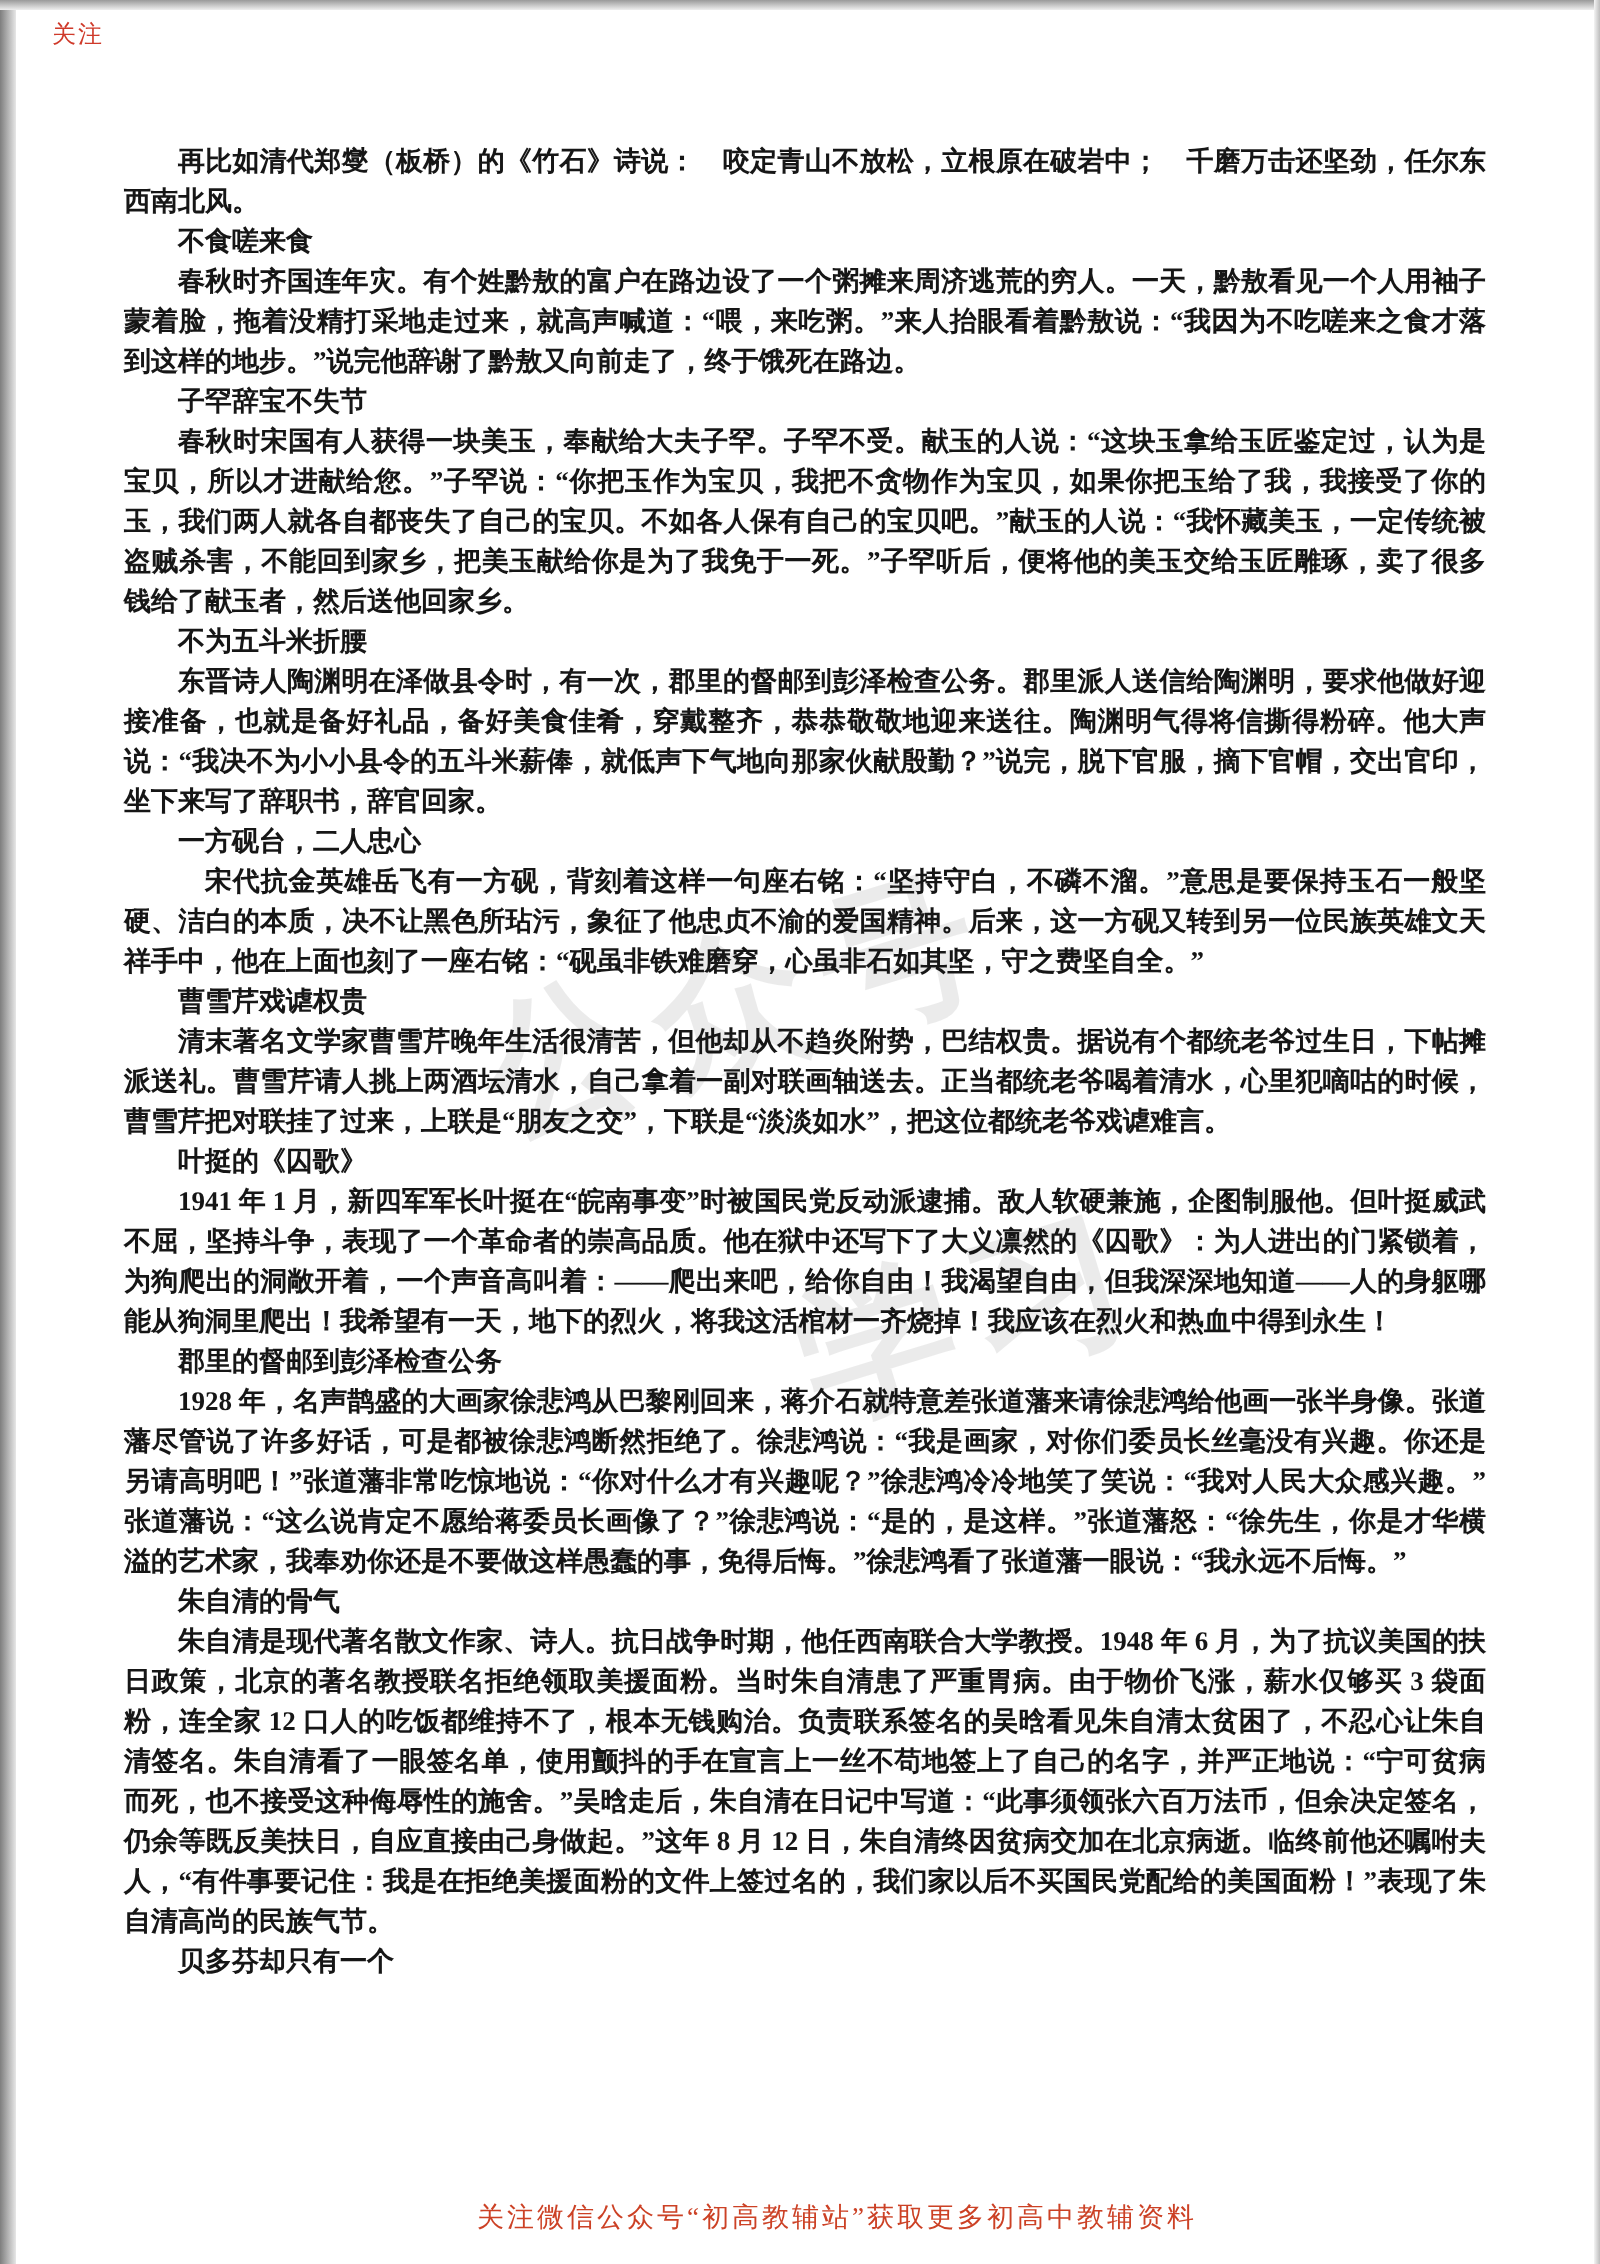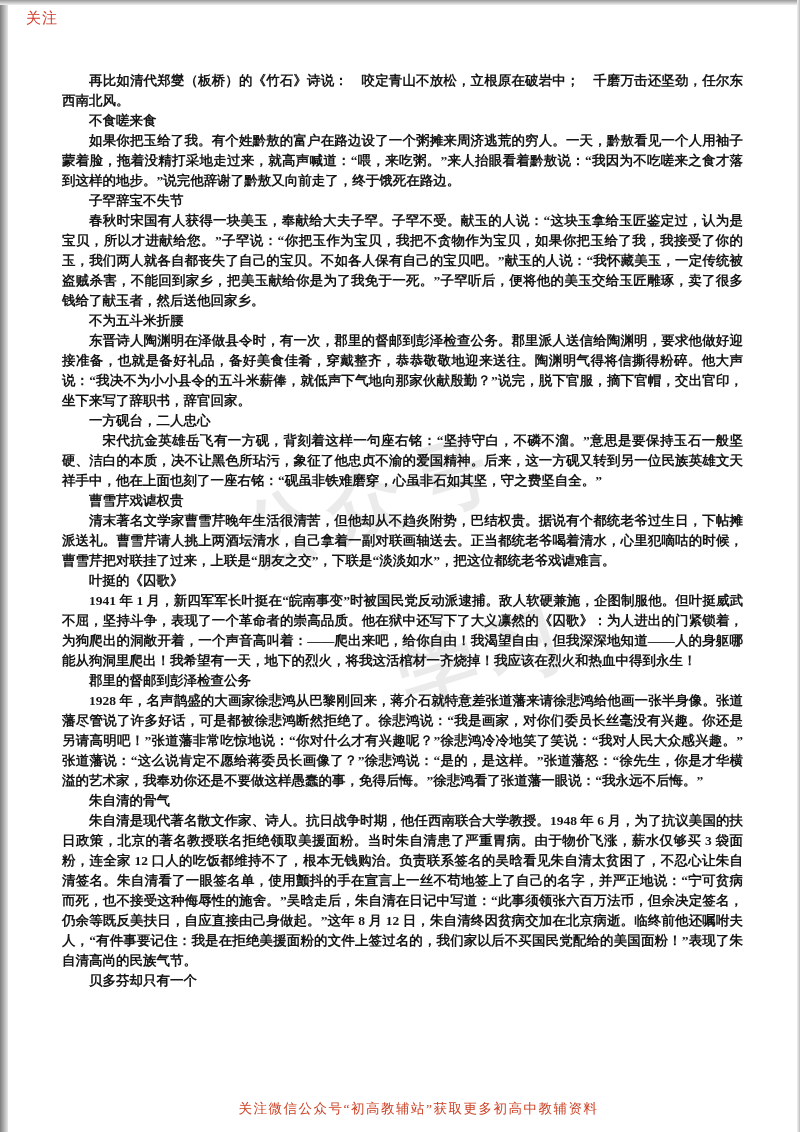--- a/index.html
+++ b/index.html
@@ -14,21 +14,21 @@
                 background:linear-gradient(to right,#7e7e7e,#e7e7e7); }
   .edge-top   { position:absolute; left:0; top:0; width:800px; height:5px;
                 background:linear-gradient(to bottom,#9a9a9a,#efefef); }
   .edge-right { position:absolute; right:0; top:0; width:3px; height:1132px;
                 background:linear-gradient(to left,#bdbdbd,#f4f4f4); }
 
   .page { position:absolute; left:8px; top:5px; right:3px; bottom:0;
           background:#fff; }
 
   .corner-mark { position:absolute; top:4px; left:18px;
-                 color:#cf3a2a; font-size:15px; letter-spacing:1px; }
+                 color:#cf3a2a; font-size:12px; letter-spacing:1px; }
 
   .content {
     position:absolute; left:54px; right:54px; top:66px;
     color:#161616;
     font-size:13.5px; line-height:20px;
     text-align:justify;
   }
   .content p { margin:0; text-indent:2em;font-weight:bold; }
   .content p.indent-3 { text-indent:3em; }
   .content h2 { margin:0; font-size:13.5px; line-height:20px;
@@ -61,21 +61,21 @@
 
   <div class="watermark wm-1">公众号</div>
   <div class="watermark wm-2">学习</div>
 
   <div class="content">
 
     <p>再比如清代郑燮（板桥）的《竹石》诗说：　咬定青山不放松，立根原在破岩中；　千磨万击还坚劲，任尔东西南北风。</p>
 
     <section>
       <h2>不食嗟来食</h2>
-      <p>如果你把玉给了我。有个姓黔敖的富户在路边设了一个粥摊来周济逃荒的穷人。一天，黔敖看见一个人用袖子蒙着脸，拖着没精打采地走过来，就高声喊道：“喂，来吃粥。”来人抬眼看着黔敖说：“我因为不吃嗟来之食才落到这样的地步。”说完他辞谢了黔敖又向前走了，终于饿死在路边。</p>
+      <p>春秋时齐国连年灾。有个姓黔敖的富户在路边设了一个粥摊来周济逃荒的穷人。一天，黔敖看见一个人用袖子蒙着脸，拖着没精打采地走过来，就高声喊道：“喂，来吃粥。”来人抬眼看着黔敖说：“我因为不吃嗟来之食才落到这样的地步。”说完他辞谢了黔敖又向前走了，终于饿死在路边。</p>
     </section>
 
     <section>
       <h2>子罕辞宝不失节</h2>
       <p>春秋时宋国有人获得一块美玉，奉献给大夫子罕。子罕不受。献玉的人说：“这块玉拿给玉匠鉴定过，认为是宝贝，所以才进献给您。”子罕说：“你把玉作为宝贝，我把不贪物作为宝贝，如果你把玉给了我，我接受了你的玉，我们两人就各自都丧失了自己的宝贝。不如各人保有自己的宝贝吧。”献玉的人说：“我怀藏美玉，一定传统被盗贼杀害，不能回到家乡，把美玉献给你是为了我免于一死。”子罕听后，便将他的美玉交给玉匠雕琢，卖了很多钱给了献玉者，然后送他回家乡。</p>
     </section>
 
     <section>
       <h2>不为五斗米折腰</h2>
       <p>东晋诗人陶渊明在泽做县令时，有一次，郡里的督邮到彭泽检查公务。郡里派人送信给陶渊明，要求他做好迎接准备，也就是备好礼品，备好美食佳肴，穿戴整齐，恭恭敬敬地迎来送往。陶渊明气得将信撕得粉碎。他大声说：“我决不为小小县令的五斗米薪俸，就低声下气地向那家伙献殷勤？”说完，脱下官服，摘下官帽，交出官印，坐下来写了辞职书，辞官回家。</p>

